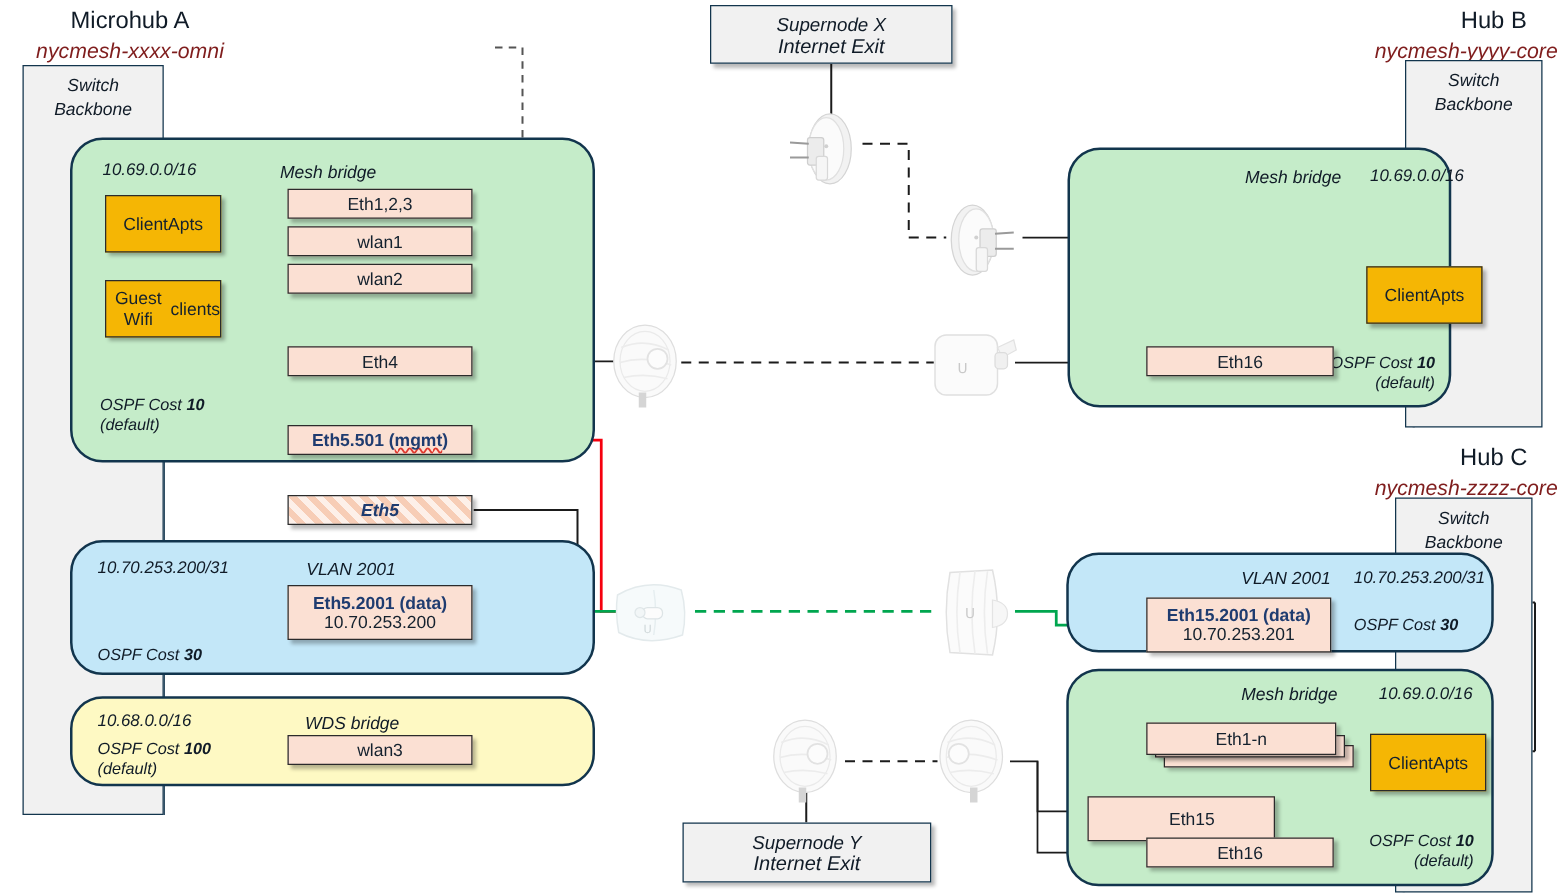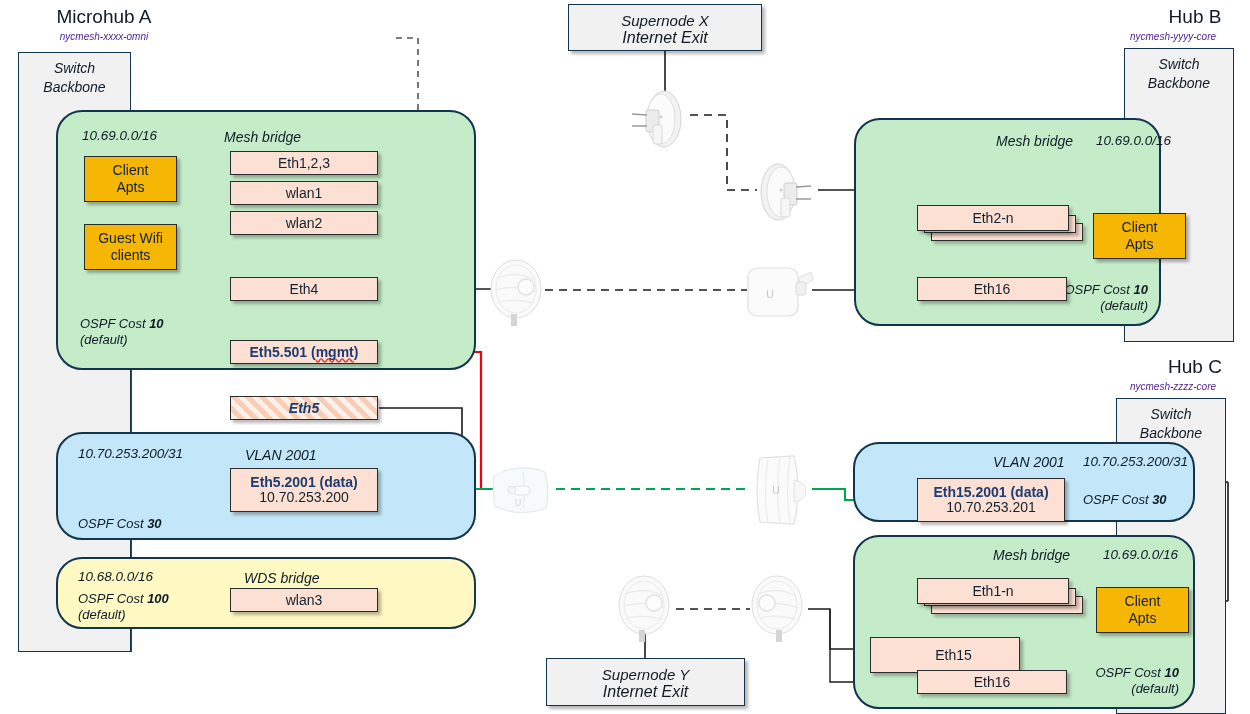--- a/index.html
+++ b/index.html
@@ -9,21 +9,21 @@
     color:#11202e;
   }
   #canvas{position:absolute;inset:0;width:1250px;height:714px;}
   svg.wires{position:absolute;left:0;top:0;width:1250px;height:714px;pointer-events:none;}
 
   
   .abs{position:absolute;box-sizing:border-box;}
 
   
   .site-title{font-size:19px;font-weight:400;color:#101b27;text-align:center;white-space:nowrap;}
-  .site-sub{font-size:10px;font-style:italic;color:#4c1d95;text-align:center;white-space:nowrap;}
+  .site-sub{font-size:17px;font-style:italic;color:#7f1d1d;text-align:center;white-space:nowrap;}
 
   
   .backbone{
     background:#f1f1f1;border:1.6px solid #12354d;
     display:flex;align-items:flex-start;justify-content:center;
     padding-top:6px;
   }
   .backbone-label{
     font-style:italic;font-size:14px;line-height:19px;text-align:center;color:#101b27;
   }
@@ -69,21 +69,21 @@
   .stack .top{
     position:absolute;left:0;top:0;background:#fbe0d3;border:1.4px solid #2b2b2b;
     box-shadow:3px 3px 3px rgba(0,0,0,.25);
     display:flex;align-items:center;justify-content:center;font-size:14px;color:#14212e;
   }
 
   
   .client{
     background:#f5b604;border:1.6px solid #2b2b2b;
     box-shadow:3px 3px 3px rgba(0,0,0,.3);
-    display:flex;flex-direction:column;align-items:center;justify-content:center;
+    display:flex;flex-direction:row;align-items:center;justify-content:center;
     font-size:14px;line-height:17px;color:#14212e;text-align:center;
   }
 
   
   .extbox{
     background:#f1f1f1;border:1.8px solid #12354d;
     box-shadow:3px 3px 3px rgba(0,0,0,.28);
     display:flex;flex-direction:column;align-items:center;justify-content:center;
     text-align:center;
   }
@@ -327,25 +327,20 @@
   <div class="abs bridge green" style="left:854px;top:118px;width:307px;height:208px;">
     <div class="bridge-name" style="left:140px;top:13px;">Mesh bridge</div>
     <div class="subnet" style="left:240px;top:13px;">10.69.0.0/16</div>
     <div class="ospf" style="left:200px;top:162px;text-align:right;width:92px;">
       <span>OSPF Cost </span><b>10</b><br>
       <span>(default)</span>
     </div>
   </div>
 
 
-  <div class="stack" style="left:917px;top:205px;width:162px;height:38px;">
-    <div class="sh" style="left:14px;top:18px;width:150px;height:16px;"></div>
-    <div class="sh" style="left:7px;top:10px;width:150px;height:16px;"></div>
-    <div class="top" style="width:150px;height:24px;">Eth2-n</div>
-  </div>
 
   <div class="abs client" style="left:1093px;top:213px;width:93px;height:46px;">
     <span>Client</span>
     <span>Apts</span>
   </div>
 
   <div class="abs iface" style="left:917px;top:277px;width:150px;height:24px;">Eth16</div>
 
   <div class="abs site-title" style="left:1140px;top:356px;width:110px;">Hub C</div>
   <div class="abs site-sub" style="left:1096px;top:381px;width:154px;">nycmesh-zzzz-core</div>

